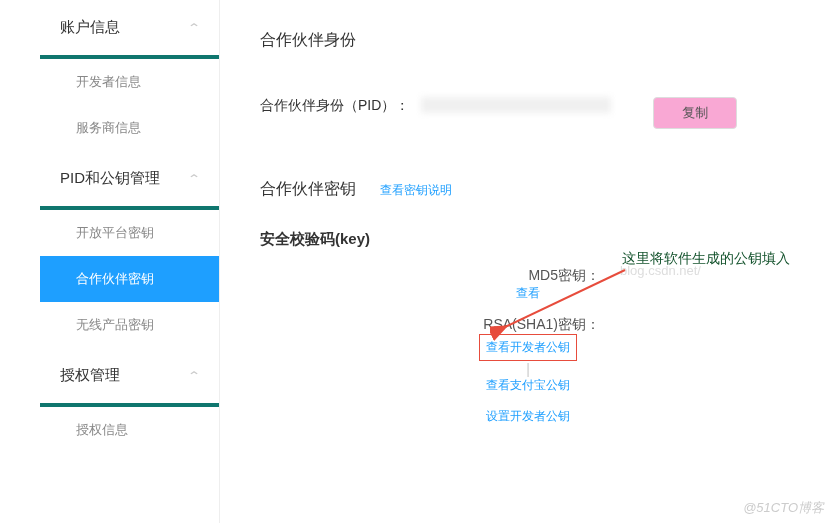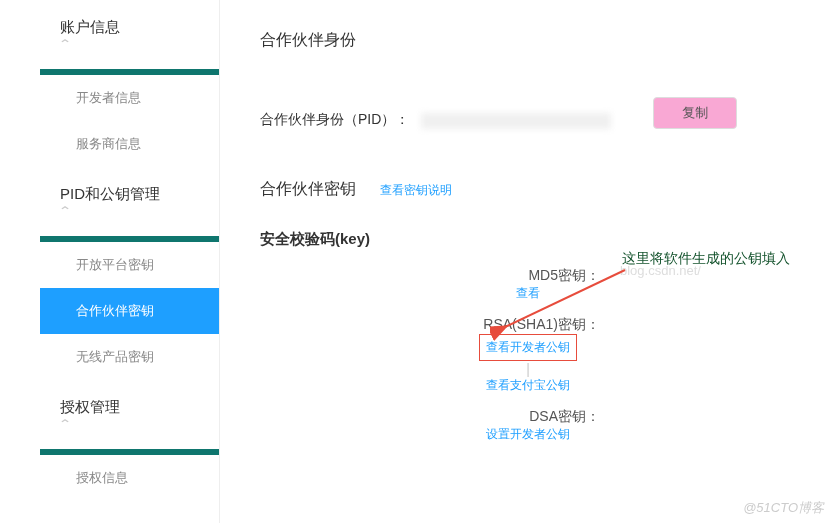--- a/index.html
+++ b/index.html
@@ -1,25 +1,25 @@
 <!DOCTYPE html>
 <html><head>
   <meta charset="utf-8">
   <style>
     * { box-sizing: border-box; margin: 0; padding: 0; }
     body { font-family: "Microsoft YaHei", Arial, sans-serif; font-size: 14px; color: #333; background: #fff; width: 836px; height: 523px; position: relative; overflow: hidden; }
     .container { display: flex; height: 100%; padding-left: 40px; }
     .sidebar { width: 180px; background: #fff; border-right: 1px solid #eee; }
-    .nav-group-header { padding: 18px 20px; font-size: 15px; color: #333; display: flex; justify-content: space-between; align-items: flex-start; cursor: pointer; border-bottom: 6px solid #0f766e; flex-direction: column; }
+    .nav-group-header { padding: 18px 20px; font-size: 15px; color: #333; display: flex; justify-content: space-between; align-items: center; cursor: pointer; border-bottom: 4px solid #0f766e; }
     .chevron { font-size: 12px; color: #ccc; transform: scaleX(1.4); }
     .nav-item { padding: 14px 20px 14px 36px; font-size: 13px; color: #888; cursor: pointer; }
     .nav-item.active { background: #1e9fff; color: #fff; }
     .main { flex: 1; padding: 30px 40px; position: relative; }
     .section-title { font-size: 16px; color: #333; margin-bottom: 46px; }
-    .pid-row { display: flex; align-items: flex-end; gap: 12px; margin-bottom: 50px; }
+    .pid-row { display: flex; align-items: flex-start; gap: 12px; margin-bottom: 50px; }
     .pid-label { font-size: 14px; color: #333; font-weight: 500; }
     .pid-value { width: 190px; height: 16px; background: #f0f0f0; filter: blur(3px); }
     .copy-btn { border: 1px solid #ddd; border-radius: 4px; padding: 6px 28px; background: #f9a8d4; cursor: pointer; font-size: 13px; color: #555; margin-left: 30px; }
     .key-section-title { font-size: 16px; color: #333; display: inline-block; }
     .key-help-link { color: #1e9fff; margin-left: 20px; font-size: 14px; cursor: pointer; }
     .key-subtitle { font-size: 15px; color: #333; margin-top: 30px; margin-bottom: 18px; font-weight: 700; }
     .watermark-ghost { position: absolute; color: #ddd; font-size: 13px; top: 263px; left: 400px; }
     .key-row { display: flex; align-items: center; margin-bottom: 14px; flex-direction: column; }
     .key-label { width: 160px; text-align: right; color: #555; font-size: 14px; padding-right: 8px; }
     .link { color: #1e9fff; cursor: pointer; font-size: 12px; }
@@ -79,21 +79,20 @@
     </div>
 
     <div class="key-row">
       <div class="key-label">RSA(SHA1)密钥：</div>
       <span class="link highlight-link">查看开发者公钥</span>
       <span class="divider">|</span>
       <span class="link">查看支付宝公钥</span>
     </div>
 
     <div class="key-row">
-      <div class="key-label">DSA密钥：</div>
       <span class="link">设置开发者公钥</span>
     </div>
   </div>
 </div>
 
 <div class="annotation-text">这里将软件生成的公钥填入</div>
 <svg class="arrow-svg">
   <defs>
     <marker id="arrowhead" markerWidth="10" markerHeight="8" refX="2" refY="4" orient="auto">
       <polygon points="10 0, 0 4, 10 8" fill="#e74c3c"></polygon>

